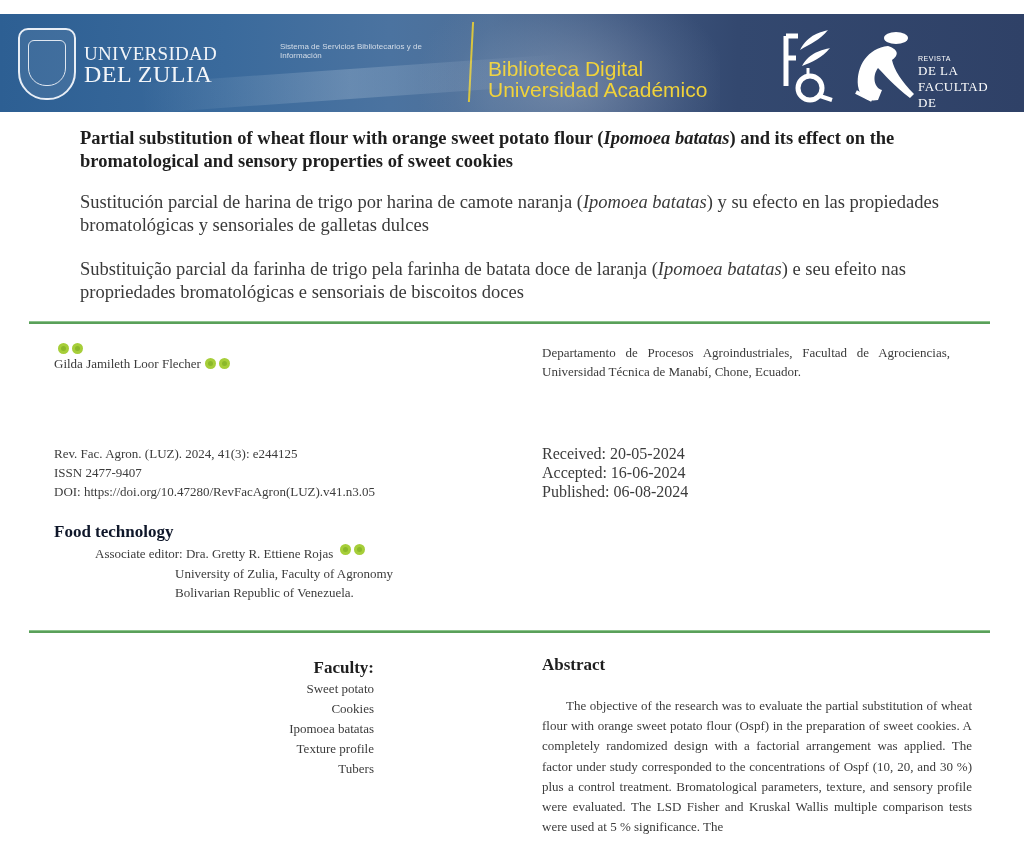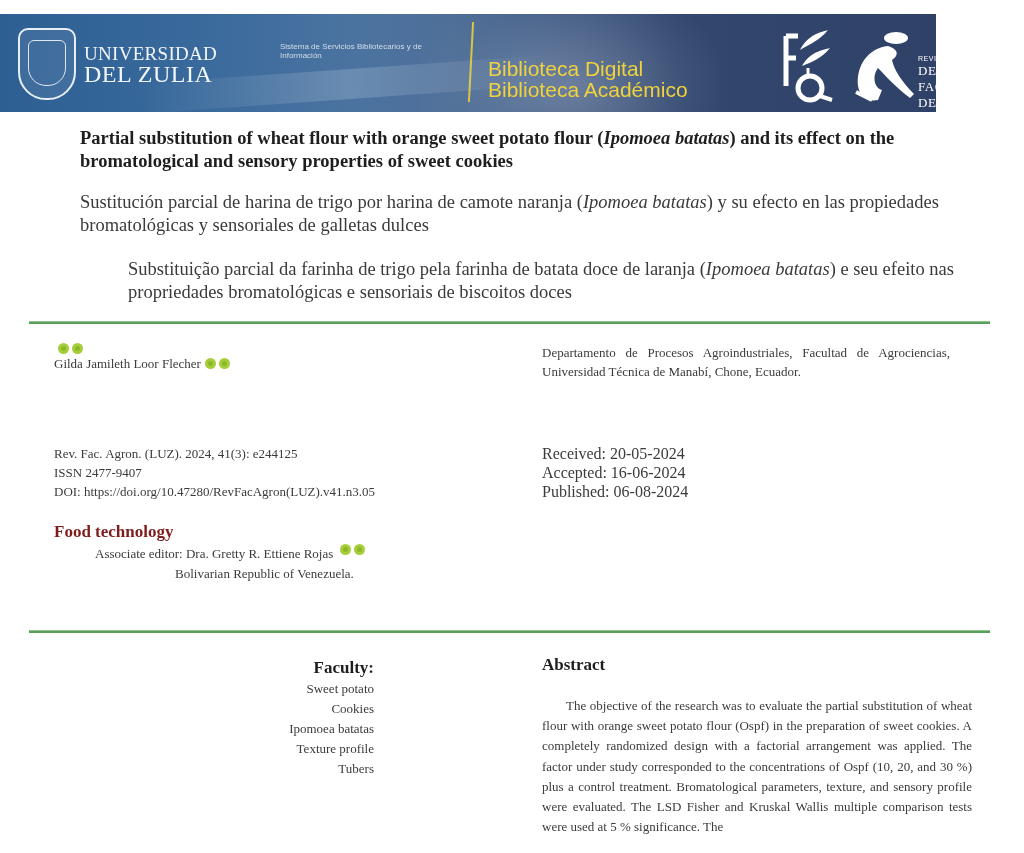--- a/index.html
+++ b/index.html
@@ -1,21 +1,21 @@
 <!DOCTYPE html>
 <html><head>
 <meta charset="utf-8">
 <style>
   * { box-sizing: border-box; margin: 0; padding: 0; }
   html, body { width: 1024px; height: 853px; background: #ffffff; overflow: hidden; }
   body { position: relative; font-family: "Liberation Serif", serif; color: #3a3a3a; }
 
   
   .banner {
-    position: absolute; left: 0; top: 14px; width: 936px; height: 98px;
+    position: absolute; left: 0; top: 14px; width: 1024px; height: 98px;
     background: linear-gradient(90deg, #2d5f93 0%, #3a6a9c 22%, #4b73a0 38%, #4e6f98 48%, #3e567f 62%, #33486f 72%, #2f4167 100%);
     overflow: hidden;
   }
   .banner::before {
     content: ""; position: absolute; left: 420px; top: -30px; width: 300px; height: 170px;
     background: radial-gradient(ellipse at 50% 60%, rgba(190,200,215,0.35), rgba(120,140,170,0.15) 55%, rgba(0,0,0,0) 75%);
   }
   .banner::after {
     content: ""; position: absolute; left: 140px; top: 55px; width: 420px; height: 30px;
     background: linear-gradient(90deg, rgba(255,255,255,0), rgba(220,230,240,0.22), rgba(255,255,255,0));
@@ -60,21 +60,21 @@
   
   .title-en {
     position: absolute; left: 80px; top: 127px; width: 880px;
     font-size: 18.5px; font-weight: bold; line-height: 23px; color: #1e1e1e;
   }
   .title-es, .title-pt {
     position: absolute; left: 80px; width: 880px;
     font-size: 18.5px; line-height: 23px; color: #3a3a3a;
   }
   .title-es { top: 191px; }
-  .title-pt { top: 258px; margin-left: 48px; }
+  .title-pt { top: 258px; }
   em { font-style: italic; }
 
   .rule { position: absolute; left: 29px; width: 961px; height: 3px; background: #5aa05a; border-top: 1px solid #8cc48c; }
   .rule.r1 { top: 321px; }
   .rule.r2 { top: 630px; }
 
   
   .authors { position: absolute; left: 54px; top: 343px; font-size: 13px; line-height: 19px; color: #3b3b3b; }
   .author-row { display: flex; align-items: center; white-space: nowrap; }
   .orcid {
@@ -87,21 +87,21 @@
   }
   .orcid.first { margin-left: 4px; }
 
   .affil {
     position: absolute; left: 542px; top: 343px; width: 408px;
     font-size: 13px; line-height: 19px; text-align: justify; color: #3b3b3b;
   }
   .cite { position: absolute; left: 54px; top: 444px; font-size: 13px; line-height: 19px; color: #3b3b3b; }
   .dates { position: absolute; left: 542px; top: 444px; font-size: 16px; line-height: 19px; color: #3b3b3b; }
 
-  .section-label { position: absolute; left: 54px; top: 522px; font-size: 17px; font-weight: bold; color: #7f1d1d; line-height: 20px; }
+  .section-label { position: absolute; left: 54px; top: 522px; font-size: 17px; font-weight: bold; color: #0f172a; line-height: 20px; }
   .editor { position: absolute; left: 54px; top: 544px; font-size: 13px; line-height: 19.5px; color: #3b3b3b; }
   .editor .row { display: flex; align-items: flex-start; white-space: nowrap; margin-left: 41px; }
   .editor .indent { padding-left: 121px; display: block; }
 
   
   .keywords { position: absolute; left: 250px; top: 657px; width: 124px; text-align: right; color: #3b3b3b; }
   .keywords .kw-title { font-size: 17px; font-weight: bold; color: #1e1e1e; line-height: 22px; display: block; }
   .keywords .kw { font-size: 13px; line-height: 20px; display: block; }
 
   
@@ -121,21 +121,21 @@
   <div class="luz-name">
     <span class="l1">UNIVERSIDAD</span>
     <span class="l2">DEL ZULIA</span>
   </div>
   <div class="serbiluz">
     <span class="sub">Sistema de Servicios Bibliotecarios y de Información</span>
   </div>
   <div class="vsep"></div>
   <div class="biblio">
     <span>Biblioteca Digital</span>
-    <span>Biblioteca Académico</span>
+    <span>Universidad Académico</span>
   </div>
   <svg class="fca-logo" viewBox="0 0 56 78">
     <path d="M6 10 L6 60 M6 10 L18 10 M6 32 L16 32" stroke="#fff" stroke-width="5" fill="none"></path>
     <path d="M20 24 C28 8 42 6 48 4 C40 14 30 18 20 24 Z" fill="#fff"></path>
     <path d="M22 40 C30 26 42 24 50 22 C42 32 32 36 22 40 Z" fill="#fff"></path>
     <path d="M28 42 L28 52" stroke="#fff" stroke-width="3"></path>
     <circle cx="30" cy="62" r="12" fill="none" stroke="#fff" stroke-width="5"></circle>
     <path d="M40 70 L52 74" stroke="#fff" stroke-width="4"></path>
   </svg>
   <svg class="farmer-logo" viewBox="0 0 70 80">
@@ -183,20 +183,21 @@
 </div>
 
 <div class="section-label">Food technology</div>
 <div class="editor">
   <div class="row">
     <span style="white-space:pre">Associate editor: </span>
     <span>Dra. Gretty R. Ettiene Rojas</span>
     <span class="orcid" style="margin-left:7px"></span>
     <span class="orcid"></span>
   </div>
+  <span class="indent">University of Zulia, Faculty of Agronomy</span>
   <span class="indent">Bolivarian Republic of Venezuela.</span>
 </div>
 
 <div class="rule r2"></div>
 
 <div class="keywords">
   <span class="kw-title">Faculty:</span>
   <span class="kw">Sweet potato</span>
   <span class="kw">Cookies</span>
   <span class="kw">Ipomoea batatas</span>

